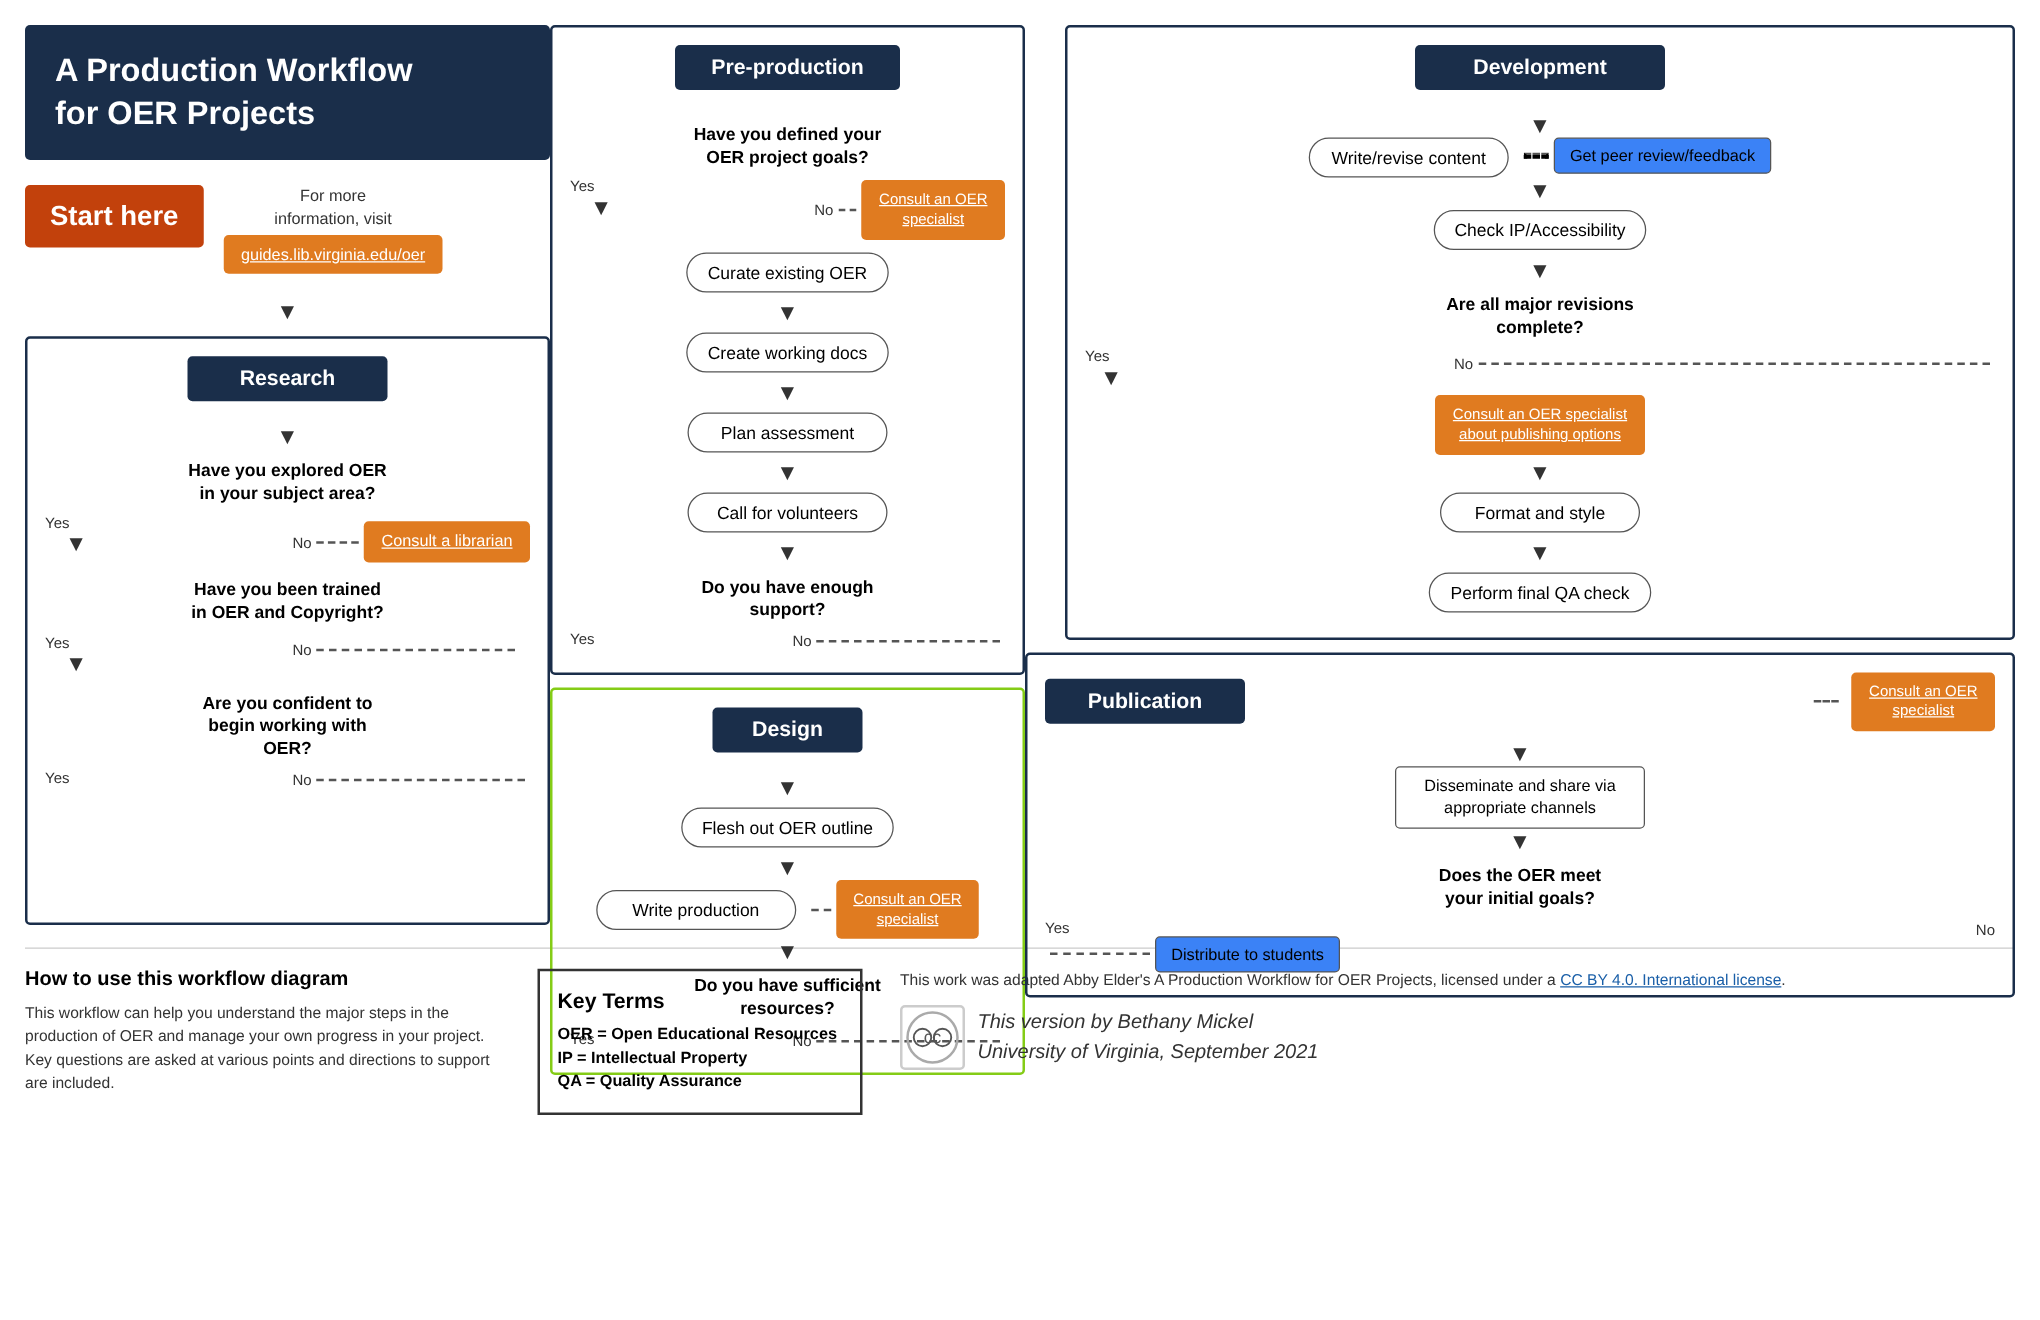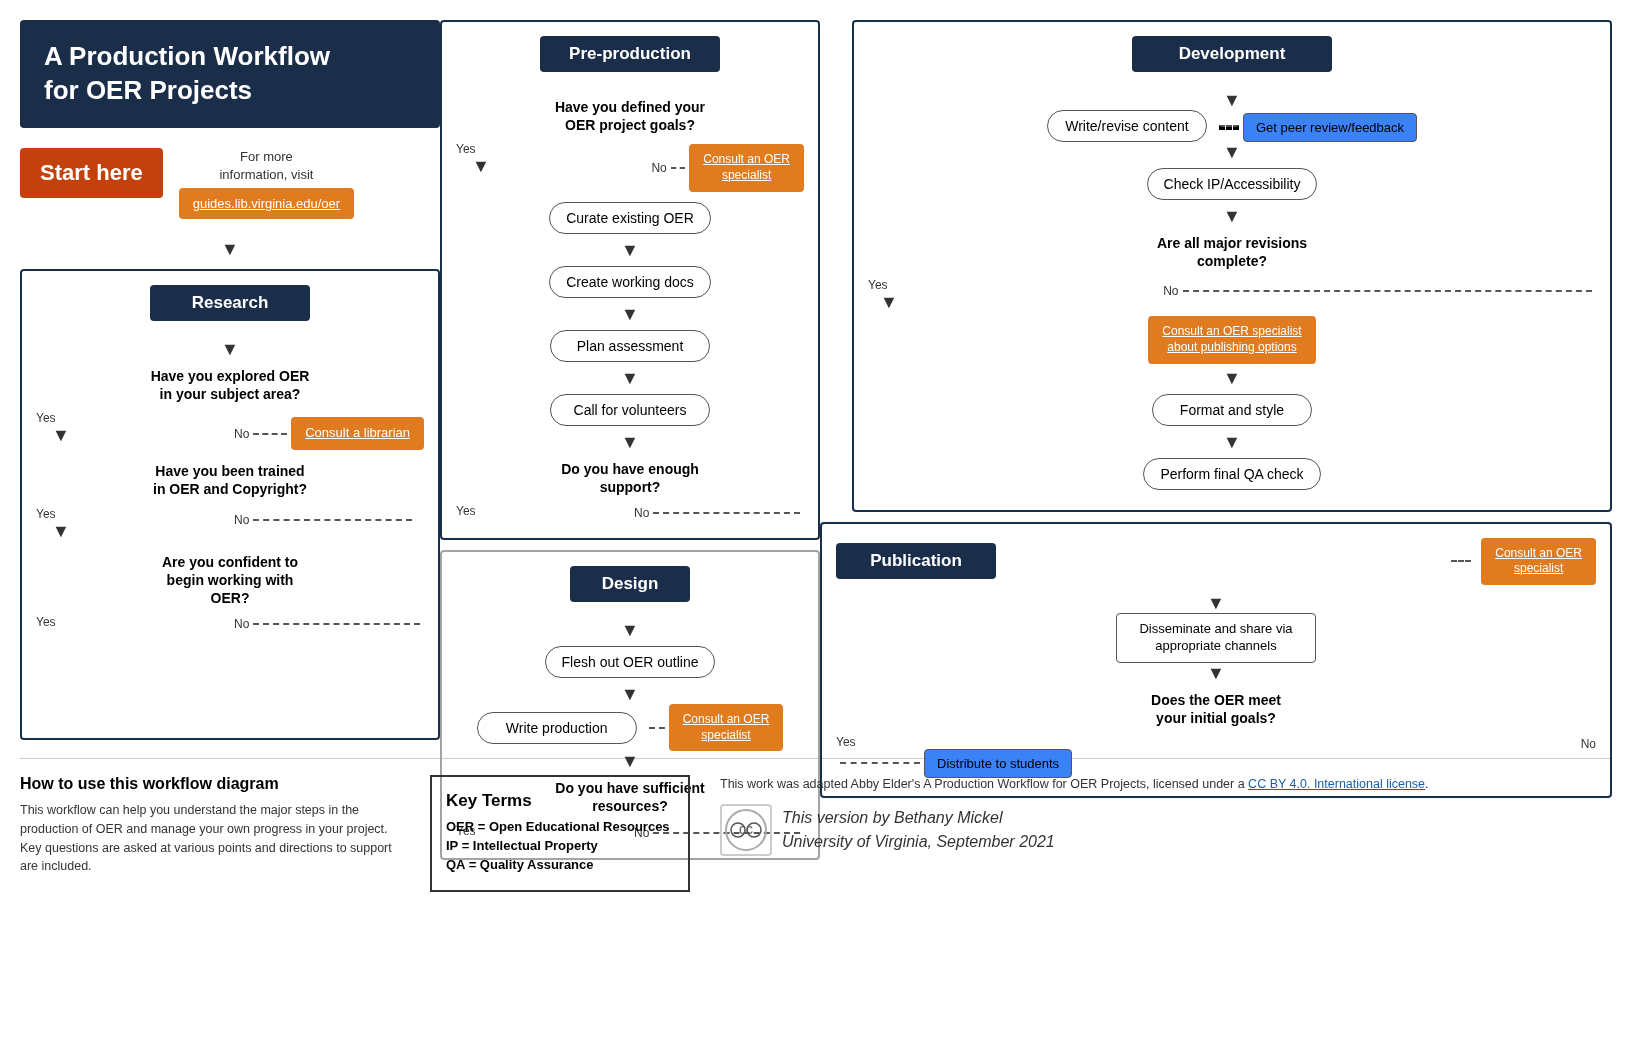--- a/index.html
+++ b/index.html
@@ -137,21 +137,21 @@
 
     .pre-prod-box {
       border: 2px solid #1a2e4a;
       border-radius: 4px;
       padding: 14px;
       flex: 1.2;
       position: relative;
     }
 
     .design-box {
-      border: 2px solid #a3a3a3;
+      border: 2px solid #84cc16;
       border-radius: 4px;
       padding: 14px;
       flex: 1;
     }
 
     
     .right-panel { flex: 1; display: flex; flex-direction: column; gap: 10px; }
 
     .dev-box {
       border: 2px solid #1a2e4a;
@@ -403,21 +403,21 @@
     <div class="right-panel">
 
       <div class="dev-box">
         <div class="header-center">
           <div class="section-header" style="width: 200px;">Development</div>
         </div>
 
         <div class="flow-col">
           <div class="arrow-down">▼</div>
 
-          <div style="display: flex; align-items: flex-end; gap: 8px; width: 100%; justify-content: center;">
+          <div style="display: flex; align-items: flex-start; gap: 8px; width: 100%; justify-content: center;">
             <div class="flow-step" style="margin: 0;">Write/revise content</div>
             <div style="display: flex; align-items: center;">
               <div class="dotted-line" style="width: 20px; border-style: dashed; border-top-width: 2px;"></div>
               <div class="small-box">Get peer review/feedback</div>
             </div>
           </div>
 
           <div class="arrow-down">▼</div>
           <div class="flow-step">Check IP/Accessibility</div>
           <div class="arrow-down">▼</div>

